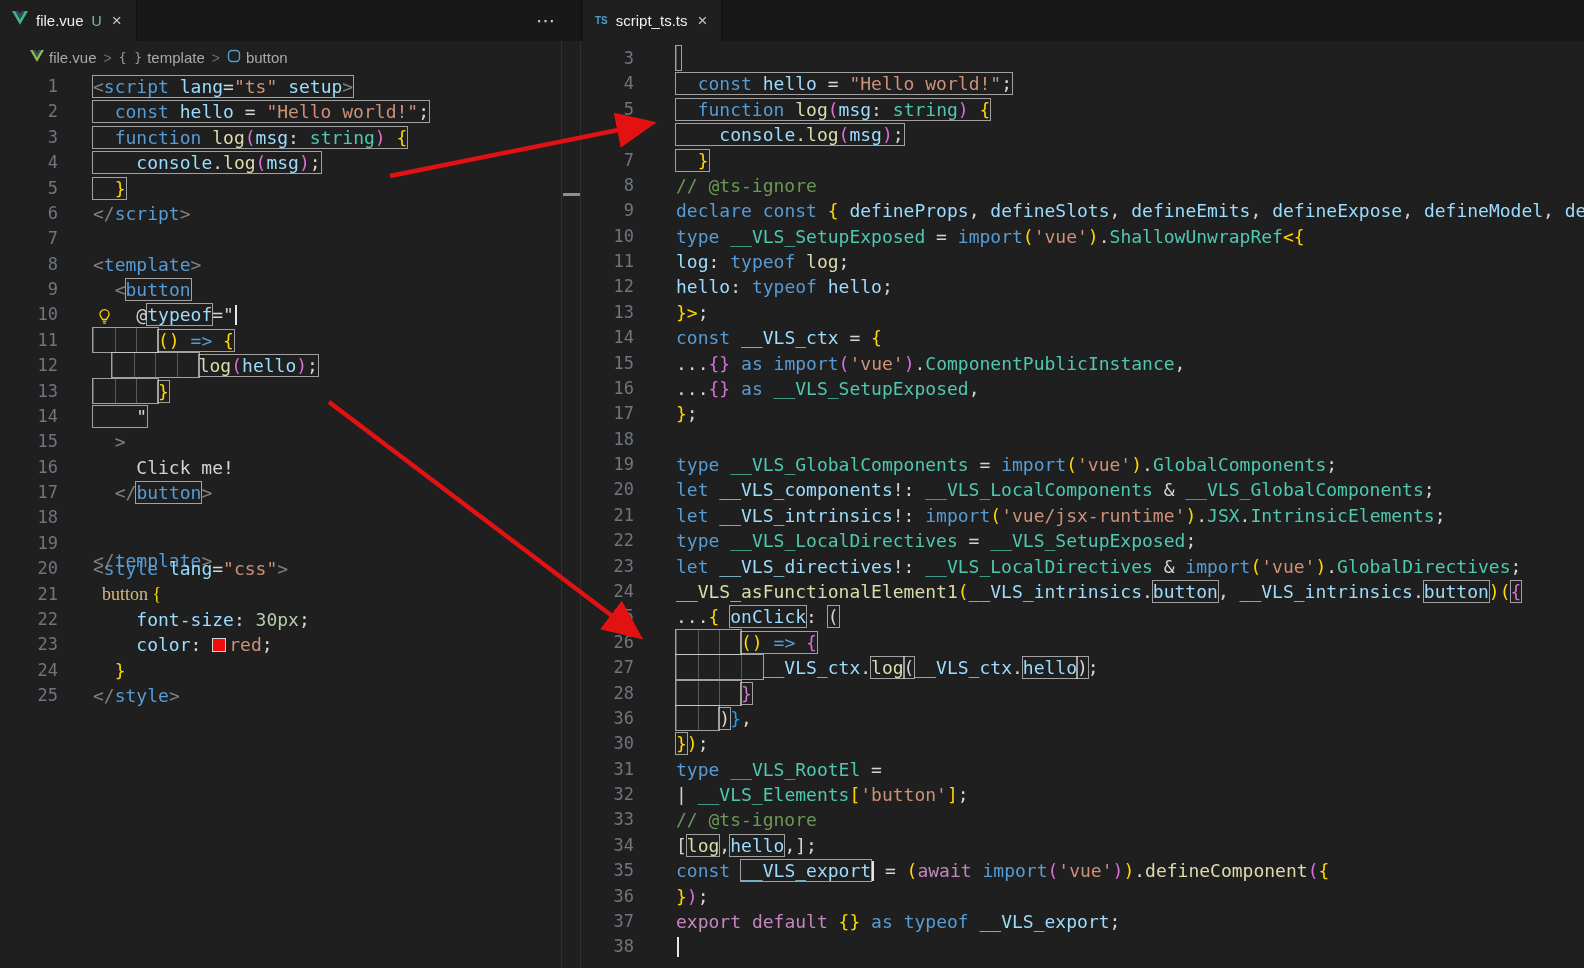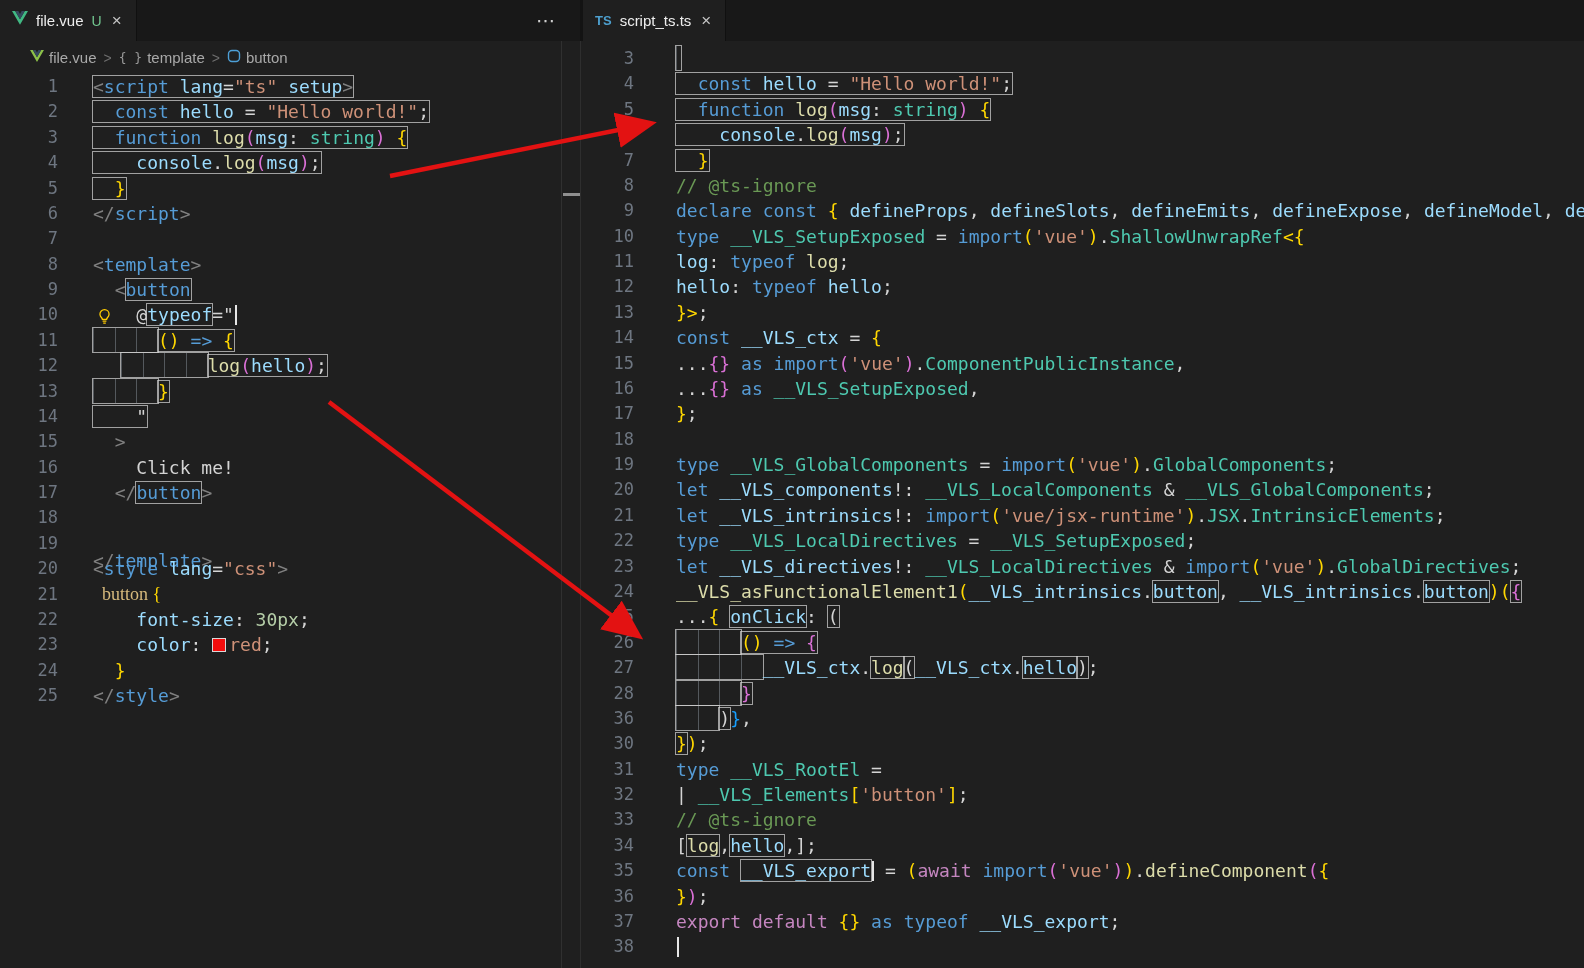--- a/index.html
+++ b/index.html
@@ -14,21 +14,21 @@
     position:absolute; top:0; height:41px; display:flex; align-items:center; gap:8px;
     padding:0 12px; background:#1f1f1f; border-right:1px solid #101010; cursor:pointer;
   }
   .tab-left{ left:0; }
   .tab-right{ left:583px; }
   .tab-label{ font-size:15px; color:#eeeeee; }
   .tab-badge{ font-size:14px; color:#73c991; }
   .tab-close{ font-size:17px; color:#c5c5c5; padding:0 2px; }
   .tab-actions{ position:absolute; left:528px; top:0; height:41px; display:flex; align-items:center;
     color:#d0d0d0; font-size:19px; letter-spacing:2px; padding:0 8px; cursor:pointer;}
-  .ts-icon{ font-size:13px; font-weight:bold; color:#4d9fce; font-family:"Liberation Sans",sans-serif; }
+  .ts-icon{ font-size:10px; font-weight:bold; color:#4d9fce; font-family:"Liberation Sans",sans-serif; }
   .groupsep{ position:absolute; left:580px; top:0; width:3px; height:41px; background:#131313; }
   
   .pane{ position:absolute; top:41px; height:927px; overflow:hidden; background:#1f1f1f; }
   .pane-left{ left:0; width:580px; }
   .pane-right{ left:580px; width:1004px; border-left:1px solid #2e2e2e; }
   .ruler{ position:absolute; right:0; top:0; width:19px; height:927px;
           border-left:1px solid #303030; }
   .ruler-mark{ position:absolute; left:1px; width:17px; height:3px; background:#8f8f8f; }
   
   .breadcrumb{ height:33px; display:flex; align-items:center; gap:7px; padding-left:30px;
@@ -120,21 +120,21 @@
         <div class="cline" style="top: 101.52px;"><span class="lnum" style="width: 58px;">5</span><span class="ltext" style="left: 93px;"><span class="mapbox"><span class="tk-tx">  </span><span class="tk-b1">}</span></span></span></div>
         <div class="cline" style="top: 126.9px;"><span class="lnum" style="width: 58px;">6</span><span class="ltext" style="left: 93px;"><span><span class="tk-pn">&lt;/</span><span class="tk-tag">script</span><span class="tk-pn">&gt;</span></span></span></div>
         <div class="cline" style="top: 152.28px;"><span class="lnum" style="width: 58px;">7</span><span class="ltext" style="left: 93px;"></span></div>
         <div class="cline" style="top: 177.66px;"><span class="lnum" style="width: 58px;">8</span><span class="ltext" style="left: 93px;"><span><span class="tk-pn">&lt;</span><span class="tk-tag">template</span><span class="tk-pn">&gt;</span></span></span></div>
         <div class="cline" style="top: 203.04px;"><span class="lnum" style="width: 58px;">9</span><span class="ltext" style="left: 93px;"><span><span class="tk-tx">  </span><span class="tk-pn">&lt;</span></span><span class="mapbox"><span class="tk-tag">button</span></span></span></div>
         <div class="cline" style="top: 228.42px;"><span class="lnum" style="width: 58px;">10</span><span class="bulb"><svg width="17" height="17" viewBox="0 0 16 16">
               <path d="M8 1.5a4.3 4.3 0 0 1 4.3 4.3c0 1.6-.9 2.6-1.6 3.4-.5.6-.7 1-.7 1.5H6c0-.5-.2-.9-.7-1.5C4.6 8.4 3.7 7.4 3.7 5.8A4.3 4.3 0 0 1 8 1.5Z" fill="none" stroke="#ffcc02" stroke-width="1.2"></path>
               <path d="M6.2 12.4h3.6M6.8 14.2h2.4" stroke="#ffcc02" stroke-width="1.2"></path>
             </svg></span><span class="ltext" style="left: 93px;"><span><span class="tk-tx">    </span><span class="tk-tx">@</span></span><span class="mapbox"><span class="tk-id">typeof</span></span><span><span class="tk-tx">=</span><span class="tk-tx">"</span></span><span class="cursor"></span></span></div>
         <div class="cline" style="top: 253.8px;"><span class="lnum" style="width: 58px;">11</span><span class="ltext" style="left: 93px;"><span class="wsbox mapbox" style="width: 6ch;"></span><span class="mapbox"><span class="tk-b1">(</span><span class="tk-b1">)</span><span class="tk-tx"> </span><span class="tk-kw">=&gt;</span><span class="tk-tx"> </span><span class="tk-b1">{</span></span></span></div>
-        <div class="cline" style="top: 279.18px;"><span class="lnum" style="width: 58px;">12</span><span class="ltext" style="left: 102px; padding-left: 19px;"><span class="wsbox mapbox" style="width: 8ch;"></span><span class="mapbox"><span class="tk-fn">log</span><span class="tk-b2">(</span><span class="tk-id">hello</span><span class="tk-b2">)</span><span class="tk-tx">;</span></span></span></div>
+        <div class="cline" style="top: 279.18px;"><span class="lnum" style="width: 58px;">12</span><span class="ltext" style="left: 93px; padding-left: 19px;"><span class="wsbox mapbox" style="width: 8ch;"></span><span class="mapbox"><span class="tk-fn">log</span><span class="tk-b2">(</span><span class="tk-id">hello</span><span class="tk-b2">)</span><span class="tk-tx">;</span></span></span></div>
         <div class="cline" style="top: 304.56px;"><span class="lnum" style="width: 58px;">13</span><span class="ltext" style="left: 93px;"><span class="wsbox mapbox" style="width: 6ch;"></span><span class="mapbox"><span class="tk-b1">}</span></span></span></div>
         <div class="cline" style="top: 329.94px;"><span class="lnum" style="width: 58px;">14</span><span class="ltext" style="left: 93px;"><span class="mapbox"><span class="tk-tx">    </span><span class="tk-tx">"</span></span></span></div>
         <div class="cline" style="top: 355.32px;"><span class="lnum" style="width: 58px;">15</span><span class="ltext" style="left: 93px;"><span><span class="tk-tx">  </span><span class="tk-pn">&gt;</span></span></span></div>
         <div class="cline" style="top: 380.7px;"><span class="lnum" style="width: 58px;">16</span><span class="ltext" style="left: 93px;"><span><span class="tk-tx">    Click me!</span></span></span></div>
         <div class="cline" style="top: 406.08px;"><span class="lnum" style="width: 58px;">17</span><span class="ltext" style="left: 93px;"><span><span class="tk-tx">  </span><span class="tk-pn">&lt;/</span></span><span class="mapbox"><span class="tk-tag">button</span></span><span><span class="tk-pn">&gt;</span></span></span></div>
         <div class="cline" style="top: 431.46px;"><span class="lnum" style="width: 58px;">18</span><span class="ltext" style="left: 93px; margin-top: 43px;"><span><span class="tk-pn">&lt;/</span><span class="tk-tag">template</span><span class="tk-pn">&gt;</span></span></span></div>
         <div class="cline" style="top: 456.84px;"><span class="lnum" style="width: 58px;">19</span><span class="ltext" style="left: 93px;"></span></div>
         <div class="cline" style="top: 482.22px;"><span class="lnum" style="width: 58px;">20</span><span class="ltext" style="left: 93px;"><span><span class="tk-pn">&lt;</span><span class="tk-tag">style</span><span class="tk-tx"> </span><span class="tk-id">lang</span><span class="tk-tx">=</span><span class="tk-str">"css"</span><span class="tk-pn">&gt;</span></span></span></div>
         <div class="cline" style="top: 507.6px;"><span class="lnum" style="width: 58px;">21</span><span class="ltext" style="left: 93px; font-family: Liberation Serif, serif;"><span><span class="tk-tx">  </span><span class="tk-sel">button</span><span class="tk-tx"> </span><span class="tk-b1">{</span></span></span></div>
         <div class="cline" style="top: 532.98px;"><span class="lnum" style="width: 58px;">22</span><span class="ltext" style="left: 93px;"><span><span class="tk-tx">    </span><span class="tk-id">font-size</span><span class="tk-tx">: </span><span class="tk-num">30px</span><span class="tk-tx">;</span></span></span></div>

